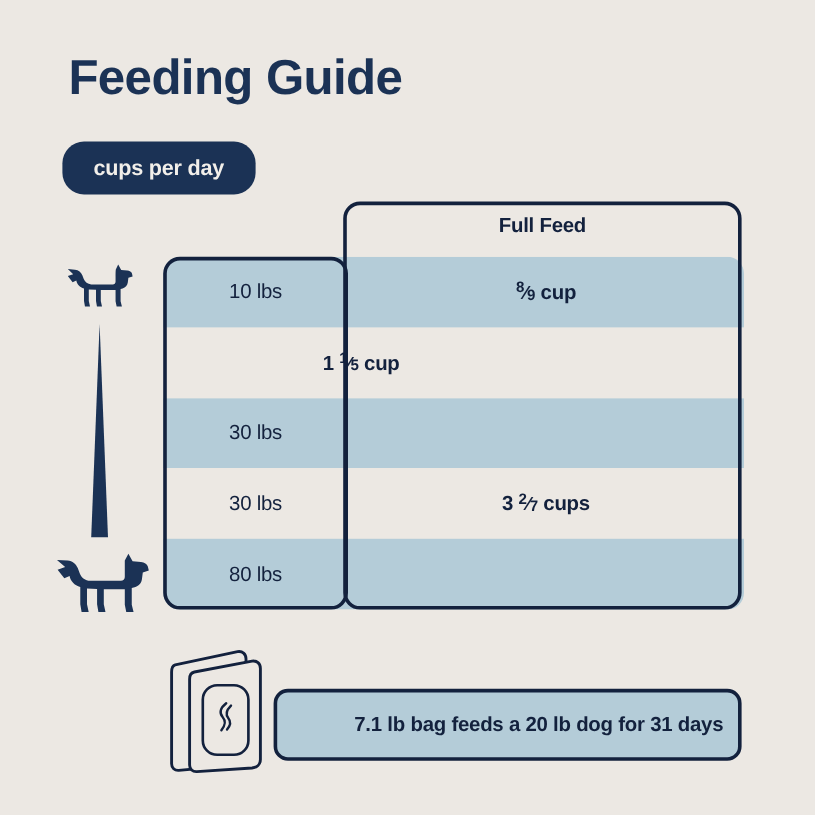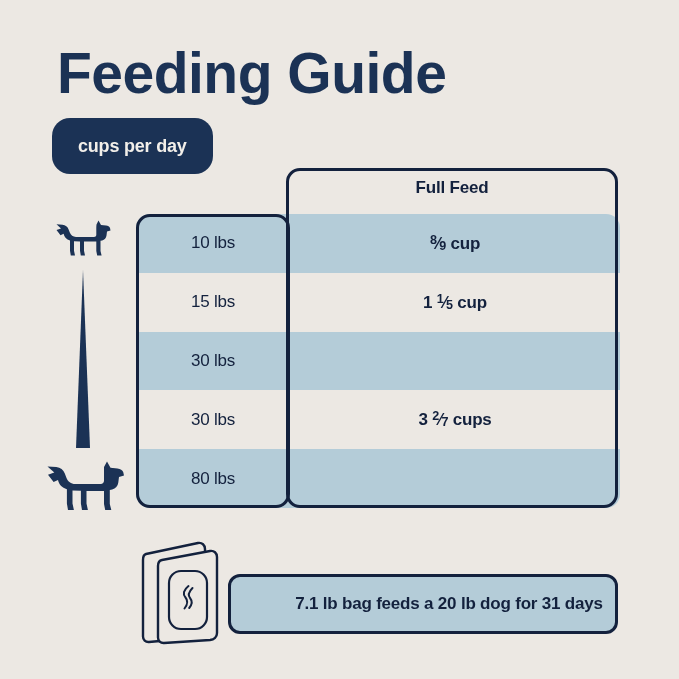--- a/index.html
+++ b/index.html
@@ -14,32 +14,32 @@
     color: #13213d;
     overflow: hidden;
     position: relative;
   }
 
   
   .title {
     position: absolute;
     left: 57px;
     top: 42px;
-    font-size: 57px;
+    font-size: 41px;
     font-weight: bold;
     letter-spacing: -0.5px;
     color: #1b3255;
     line-height: 1.1;
   }
   .pill {
     position: absolute;
     left: 52px;
     top: 118px;
     height: 36px;
-    padding: 10px 26px;
+    padding: 4px 26px;
     display: flex;
     align-items: center;
     justify-content: flex-start;
     background: #1b3255;
     border-radius: 18px;
     color: #f2efea;
     font-size: 18px;
     font-weight: bold;
     letter-spacing: -0.2px;
   }
@@ -249,21 +249,20 @@
   <div class="rows">
     <div class="row odd">
       <div class="cell-weight">10 lbs</div>
       <div class="cell-amount">
         <span class="frac"><span class="num">8</span><span class="bar">⁄</span><span class="den">9</span></span>
         <span>cup</span>
       </div>
     </div>
 
     <div class="row even">
-      <div class="cell-weight">15 lbs</div>
       <div class="cell-amount">
         <span>1</span>
         <span class="frac"><span class="num">1</span><span class="bar">⁄</span><span class="den">5</span></span>
         <span>cup</span>
       </div>
     </div>
 
     <div class="row odd">
       <div class="cell-weight">30 lbs</div>
     </div>

